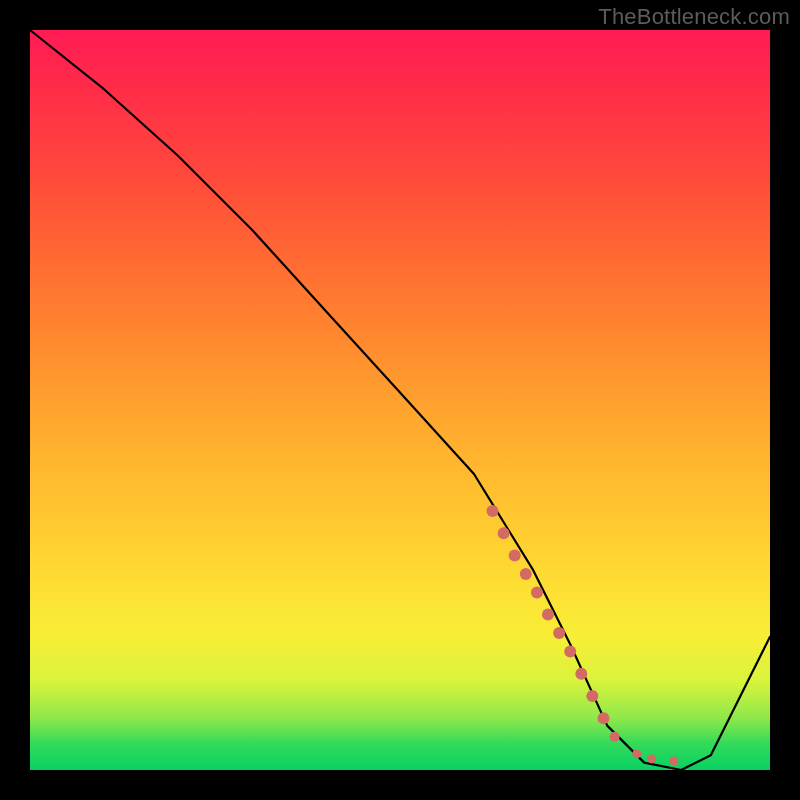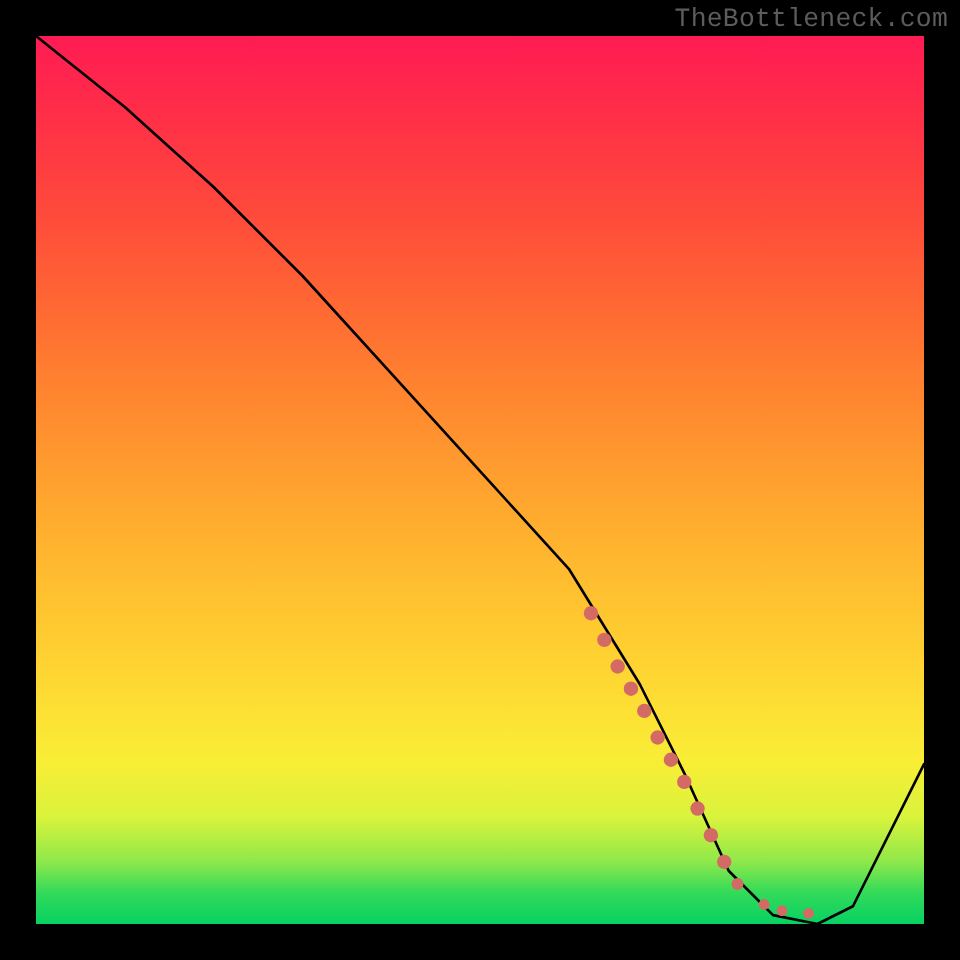--- a/index.html
+++ b/index.html
@@ -9,21 +9,20 @@
     width: 800px;
     height: 800px;
     overflow: hidden;
     font-family: Arial, Helvetica, sans-serif;
   }
   .frame {
     position: relative;
     width: 800px;
     height: 800px;
     background: #000;
-    font-family: Liberation Mono, monospace;
   }
   .watermark {
     position: absolute;
     top: 4px;
     right: 10px;
     color: #5c5c5c;
     font-size: 22px;
     font-weight: 500;
     letter-spacing: 0.2px;
     z-index: 10;

